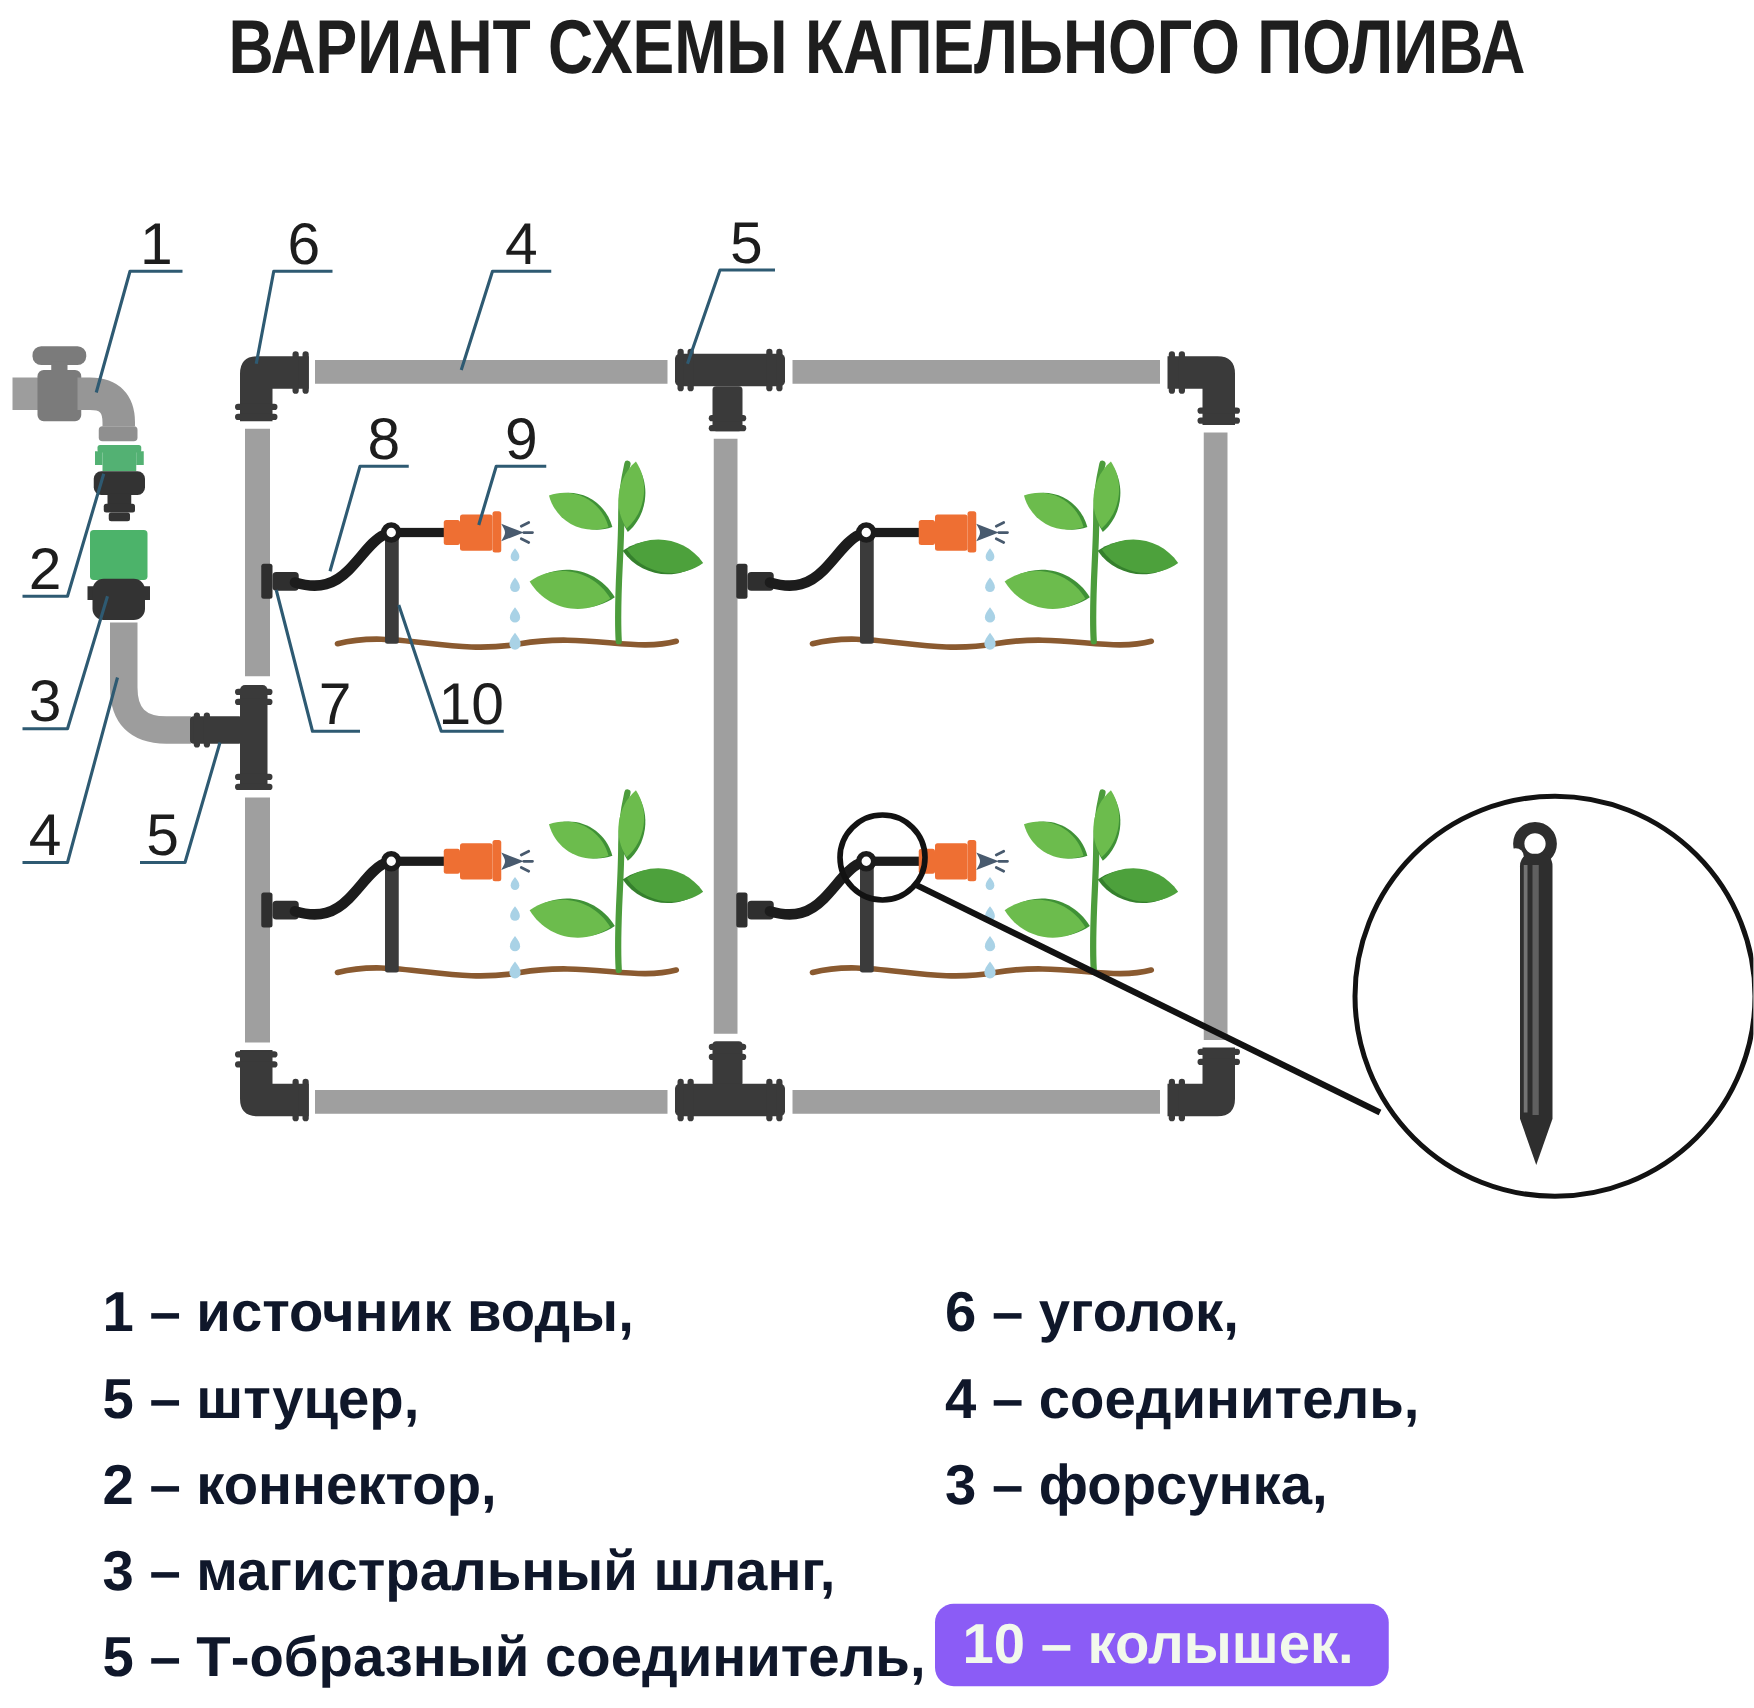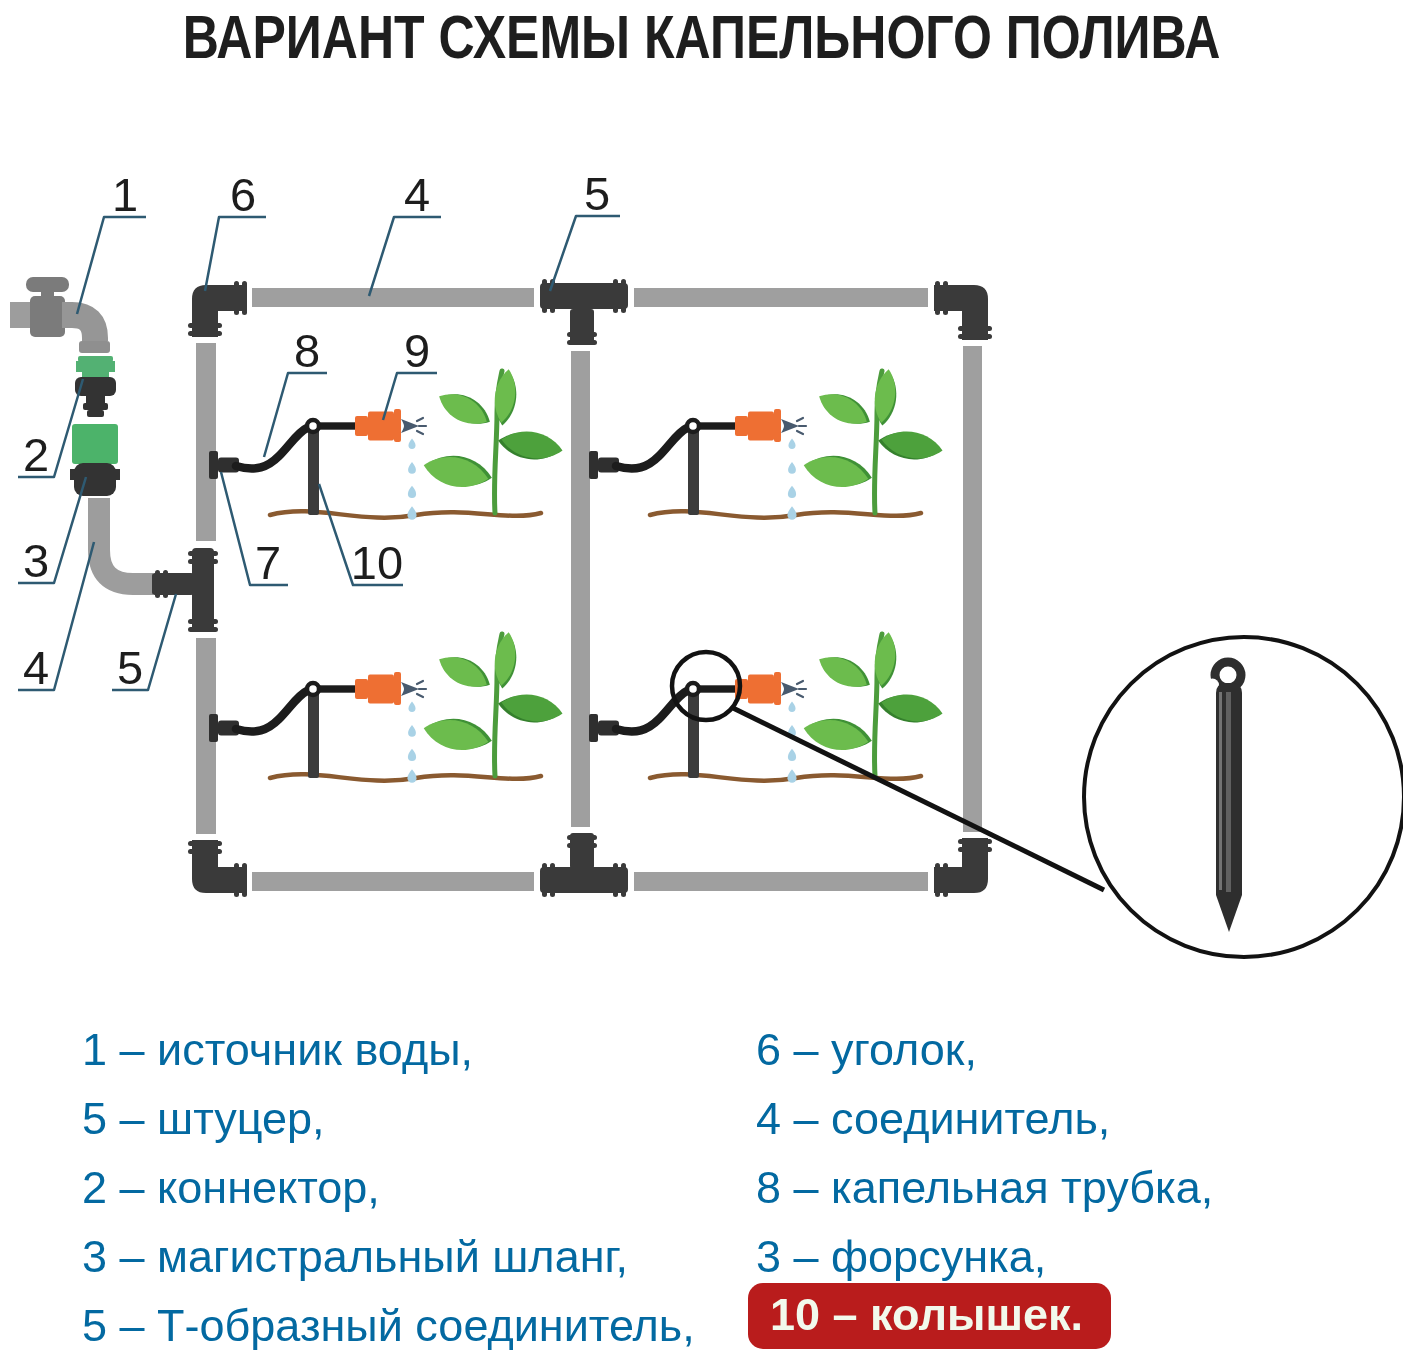--- a/index.html
+++ b/index.html
@@ -5,23 +5,23 @@
   html,body{margin:0;padding:0;background:#ffffff;}
   #page{position:relative;width:1403px;height:1366px;background:#ffffff;overflow:hidden;
         font-family:"Liberation Sans", sans-serif;}
   .title{position:absolute;top:2px;left:0;width:1403px;text-align:center;
          font-size:61px;font-weight:700;color:#1e1e1e;white-space:nowrap;
          transform:scaleX(0.82);transform-origin:50% 0;}
   svg{position:absolute;top:0;left:0;}
   .legend-col{position:absolute;top:1026px;}
   .legend-left{left:82px;width:660px;}
   .legend-right{left:756px;width:620px;}
-  .legend-item{height:69px;line-height:48px;font-size:45px;color:#0369a1;white-space:nowrap;}
+  .legend-item{height:69px;line-height:48px;font-size:45px;color:#0f172a;white-space:nowrap;font-weight:bold;}
   .legend-hl{position:absolute;left:748px;top:1283px;height:66px;line-height:64px;
-             display:inline-block;background:#b91c1c;border-radius:15px;
+             display:inline-block;background:#8b5cf6;border-radius:15px;
              padding:0 28px 0 22px;font-size:45px;font-weight:700;color:#f2f9ec;white-space:nowrap;}
   .co-num{font-size:47px;fill:#1d1d1d;}
 </style>
 </head>
 <body>
 
 <div id="page">
 
   <div class="title">ВАРИАНТ СХЕМЫ КАПЕЛЬНОГО ПОЛИВА</div>
 
@@ -226,18 +226,17 @@
   <div class="legend-col legend-left">
     <div class="legend-item">1 – источник воды,</div>
     <div class="legend-item">5 – штуцер,</div>
     <div class="legend-item">2 – коннектор,</div>
     <div class="legend-item">3 – магистральный шланг,</div>
     <div class="legend-item">5 – Т-образный соединитель,</div>
   </div>
   <div class="legend-col legend-right">
     <div class="legend-item">6 – уголок,</div>
     <div class="legend-item">4 – соединитель,</div>
-    <div class="legend-item">8 – капельная трубка,</div>
     <div class="legend-item">3 – форсунка,</div>
   </div>
   <span class="legend-hl">10 – колышек.</span>
 
 </div>
 
 </body></html>

